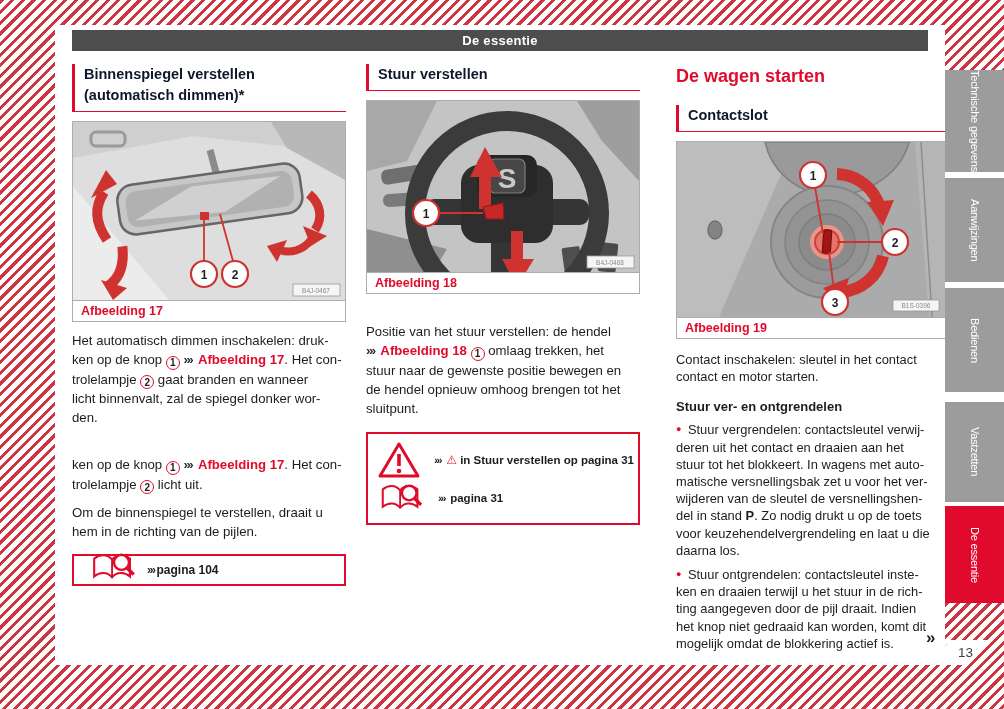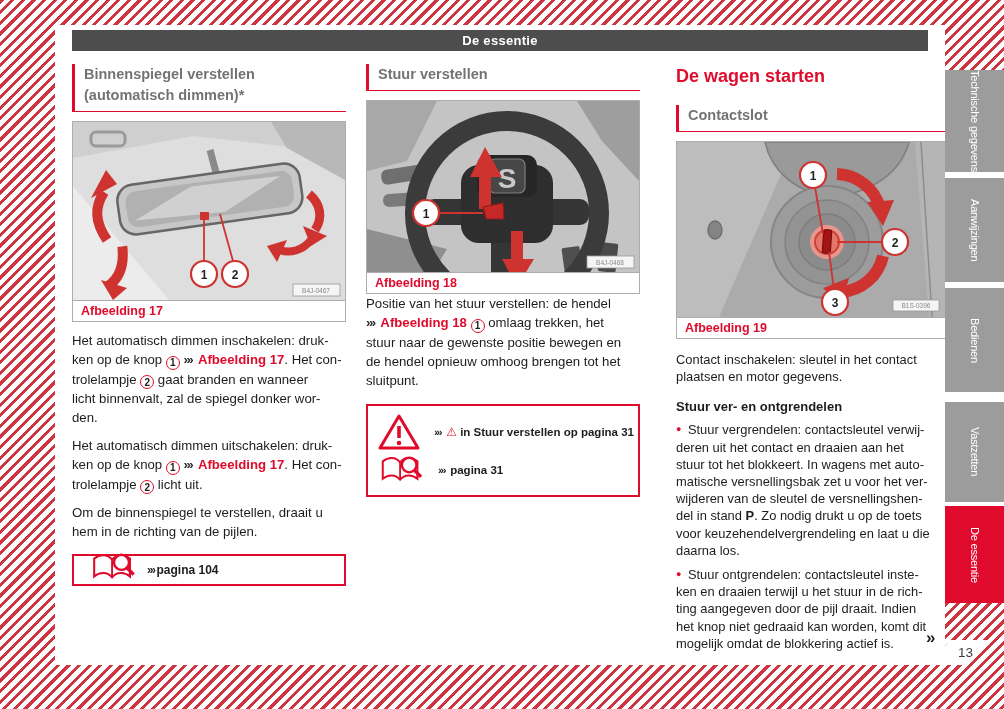--- a/index.html
+++ b/index.html
@@ -18,31 +18,31 @@
     line-height:21px; text-align:center; letter-spacing:0.3px;
   }
   
   .col { position:absolute; top:64px; }
   #col1 { left:72px;  width:274px; }
   #col2 { left:366px; width:274px; }
   #col3 { left:660px; width:272px;margin-left:16px; }
 
   .colhead {
     border-left:3px solid #e00b2c; border-bottom:1px solid #e00b2c;
-    padding:0 0 5px 9px; font-size:14.5px; font-weight:bold; color:#737373; line-height:21px;
+    padding:0 0 5px 9px; font-size:14.5px; font-weight:bold; color:#0f172a; line-height:21px;
   }
   .mainhead { color:#e00b2c; font-size:18px; font-weight:bold; line-height:20px; margin-top:2px; }
   #col3 .colhead { margin-top:19px; }
 
   .figure { border:1px solid #adadad; margin-top:9px; background:#fff; }
   .figure svg { display:block; }
   .figcaption { border-top:1px solid #adadad; color:#e00b2c; font-weight:bold; font-size:12.5px; padding:3px 8px; }
 
   .para { margin-top:9px; font-size:13.2px; line-height:19px; white-space:nowrap; }
-  #col2 .para { margin-top:0; }
+  #col2 .para { margin-top:28px; }
   #col3 .para { font-size:12.9px; line-height:17.2px; margin-top:12px; }
   .subhead2 { font-size:13px; font-weight:bold; margin-top:14px; }
 
   .rt-red  { color:#e00b2c; font-weight:bold; }
   .rt-b    { font-weight:bold; }
   .rt-chev { font-weight:bold; color:#2b2b2b; letter-spacing:-1.5px; margin-right:2px; }
   .rt-dot  { color:#e00b2c; font-size:9px; vertical-align:2px; letter-spacing:2px; }
   .rt-tri  { color:#e00b2c; font-size:12px; font-weight:normal; }
   .rt-circ {
     display:inline-flex; width:14px; height:14px; border:1.4px solid #e00b2c; border-radius:50%;
@@ -123,21 +123,21 @@
       <text class="callout-num" x="131" y="156.5" text-anchor="middle">1</text>
       <circle cx="162" cy="152" r="13" fill="#fff" stroke="#cf3330" stroke-width="2.2"></circle>
       <text class="callout-num" x="162" y="156.5" text-anchor="middle">2</text>
       <rect x="220" y="162" width="47" height="12" fill="#f5f5f5" stroke="#999" stroke-width="0.8"></rect>
       <text class="imgcode" x="243" y="170.5" text-anchor="middle">B4J-0467</text>
     </svg>
     <div class="figcaption">Afbeelding 17</div>
   </div>
 
   <div class="para"><span>Het automatisch dimmen inschakelen: druk-</span><br><span>ken op de knop </span><span class="rt-circ">1</span><span> </span><span class="rt-chev">›››</span><span> </span><span class="rt-red">Afbeelding 17</span><span>. Het con-</span><br><span>trolelampje </span><span class="rt-circ">2</span><span> gaat branden en wanneer</span><br><span>licht binnenvalt, zal de spiegel donker wor-</span><br><span>den.</span></div>
-  <div class="para"><span>Het automatisch dimmen uitschakelen: druk-</span><br><span>ken op de knop </span><span class="rt-circ">1</span><span> </span><span class="rt-chev">›››</span><span> </span><span class="rt-red">Afbeelding 17</span><span>. Het con-</span><br><span>trolelampje </span><span class="rt-circ">2</span><span> licht uit.</span></div>
+  <div class="para"><br><span>ken op de knop </span><span class="rt-circ">1</span><span> </span><span class="rt-chev">›››</span><span> </span><span class="rt-red">Afbeelding 17</span><span>. Het con-</span><br><span>trolelampje </span><span class="rt-circ">2</span><span> licht uit.</span></div>
   <div class="para"><span>Om de binnenspiegel te verstellen, draait u</span><br><span>hem in de richting van de pijlen.</span></div>
 
   <div class="refbox">
     <span>
       <svg width="46" height="32" viewBox="0 0 48 34">
         <path d="M4,7 C10,2 18,2 23,8 C28,2 36,2 42,7 V26 C36,21 28,21 23,27 C18,21 10,21 4,26 Z" fill="none" stroke="#e00b2c" stroke-width="2.2"></path>
         <line x1="23" y1="8" x2="23" y2="27" stroke="#e00b2c" stroke-width="2"></line>
         <circle cx="33" cy="11" r="8" fill="#fff" stroke="#e00b2c" stroke-width="2.6"></circle>
         <line x1="39" y1="17" x2="46" y2="24" stroke="#e00b2c" stroke-width="3.6"></line>
       </svg>
@@ -242,21 +242,21 @@
       <circle cx="218" cy="100" r="13" fill="#fff" stroke="#cf3330" stroke-width="2.2"></circle>
       <text class="callout-num" x="218" y="104.5" text-anchor="middle">2</text>
       <circle cx="158" cy="160" r="13" fill="#fff" stroke="#cf3330" stroke-width="2.2"></circle>
       <text class="callout-num" x="158" y="164.5" text-anchor="middle">3</text>
       <rect x="216" y="158" width="46" height="11" fill="#f5f5f5" stroke="#999" stroke-width="0.8"></rect>
       <text class="imgcode" x="239" y="166" text-anchor="middle">B1S-0396</text>
     </svg>
     <div class="figcaption">Afbeelding 19</div>
   </div>
 
-  <div class="para"><span>Contact inschakelen: sleutel in het contact</span><br><span>plaatsen en motor gegevens.</span></div>
+  <div class="para"><span>Contact inschakelen: sleutel in het contact</span><br><span>contact en motor starten.</span></div>
   <div class="subhead2">Stuur ver- en ontgrendelen</div>
   <div class="para" style="margin-top:7px"><span class="rt-dot">● </span><span>Stuur vergrendelen: contactsleutel verwij-</span><br><span>deren uit het contact en draaien aan het</span><br><span>stuur tot het blokkeert. In wagens met auto-</span><br><span>matische versnellingsbak zet u voor het ver-</span><br><span>wijderen van de sleutel de versnellingshen-</span><br><span>del in stand </span><span class="rt-b">P</span><span>. Zo nodig drukt u op de toets</span><br><span>voor keuzehendelvergrendeling en laat u die</span><br><span>daarna los.</span></div>
   <div class="para" style="margin-top:7px"><span class="rt-dot">● </span><span>Stuur ontgrendelen: contactsleutel inste-</span><br><span>ken en draaien terwijl u het stuur in de rich-</span><br><span>ting aangegeven door de pijl draait. Indien</span><br><span>het knop niet gedraaid kan worden, komt dit</span><br><span>mogelijk omdat de blokkering actief is.</span></div>
 </div>
 
 <div class="sidebar-bg"></div>
 <div class="tab" style="top:70px;height:102px">
   <span>Technische gegevens</span>
 </div>
 <div class="tab" style="top:178px;height:104px">

